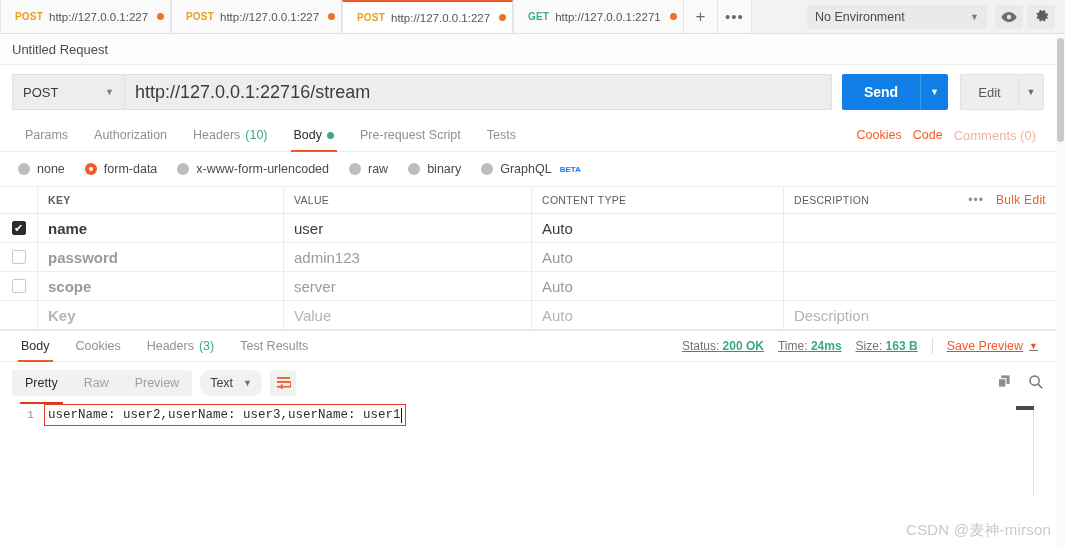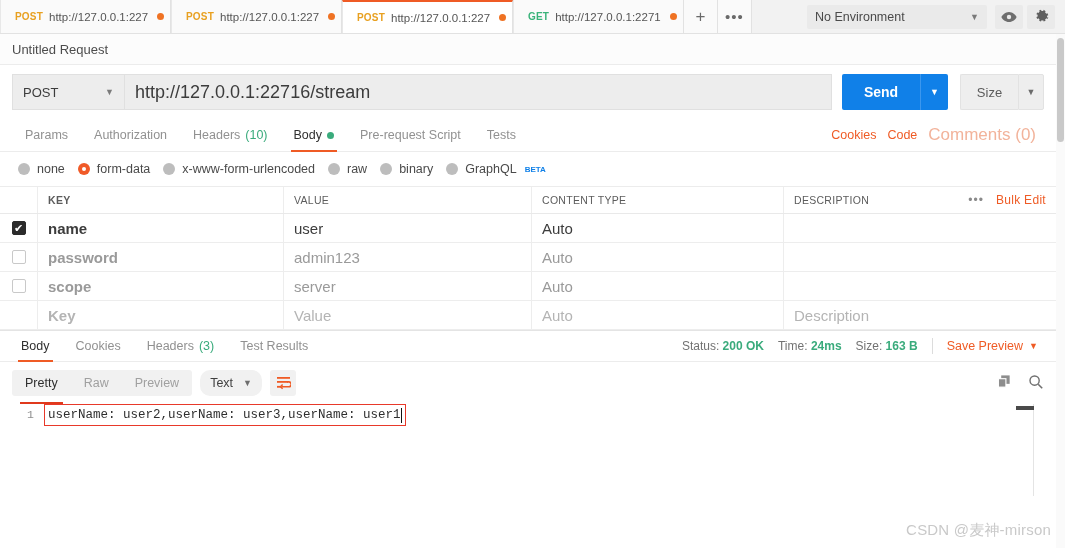--- a/index.html
+++ b/index.html
@@ -202,29 +202,29 @@
     width: 7px; height: 7px; border-radius: 50%;
     background: #3aab7c;
   }
   .reqtabs-right {
     margin-left: auto;
     display: flex; align-items: center;
     gap: 11px;
     padding-right: 20px;
   }
   .link-orange { color:#ef5b25; font-size:12.5px; cursor:pointer; }
-  .link-faded { color:#f2b39b; font-size:17px; cursor:pointer; }
+  .link-faded { color:#f2b39b; font-size:13px; cursor:pointer; }
 
   
   .bodytypes {
     height: 35px;
     border-bottom: 1px solid #ececec;
     display: flex; align-items: center;
     padding-left: 18px;
-    gap: 13px;
+    gap: 20px;
   }
   .bt { display:flex; align-items:center; gap:7px; cursor:pointer; }
   .bt .radio {
     width: 12px; height: 12px; border-radius: 50%;
     background: #bdbdbd;
     display:flex; align-items:center; justify-content:center;
   }
   .bt.sel .radio { background: #f05a28; }
   .bt.sel .radio::after {
     content:""; width:4px; height:4px; border-radius:50%; background:#fff;
@@ -286,21 +286,21 @@
   
   .respbar {
     height: 32px;
     border-top: 1px solid #e4e4e4;
     border-bottom: 1px solid #ececec;
     display: flex; align-items: stretch;
     padding-left: 8px;
   }
   .respbar-right {
     margin-left: auto; display:flex; align-items:center; gap:14px;
-    padding-right: 18px; font-size: 12px; color:#727272;
+    padding-right: 18px; font-size: 12px; color:#727272;text-decoration:underline;
   }
   .respbar-right .val { color:#3aab7c; font-weight: bold; }
   .vsep { width:1px; height:16px; background:#dcdcdc; }
   .save-resp { color:#ef5b25; font-size:12.5px; display:flex; align-items:center; gap:6px; cursor:pointer; }
   .save-resp .caret { font-size: 9px; }
 
   .viewbar {
     height: 42px;
     display: flex; align-items: center;
     padding: 0 12px;
@@ -463,21 +463,21 @@
     <div class="url-input" title="Enter request URL">
       <span>http://127.0.0.1:22716/stream</span>
     </div>
     <div class="send-btn">
       <span>Send</span>
     </div>
     <div class="send-caret">
       <span>▼</span>
     </div>
     <div class="save-btn">
-      <span>Size</span>
+      <span>Edit</span>
     </div>
     <div class="save-caret">
       <span>▼</span>
     </div>
   </div>
 
   <div class="reqtabs">
     <div class="rtab">
       <span>Params</span>
     </div>

